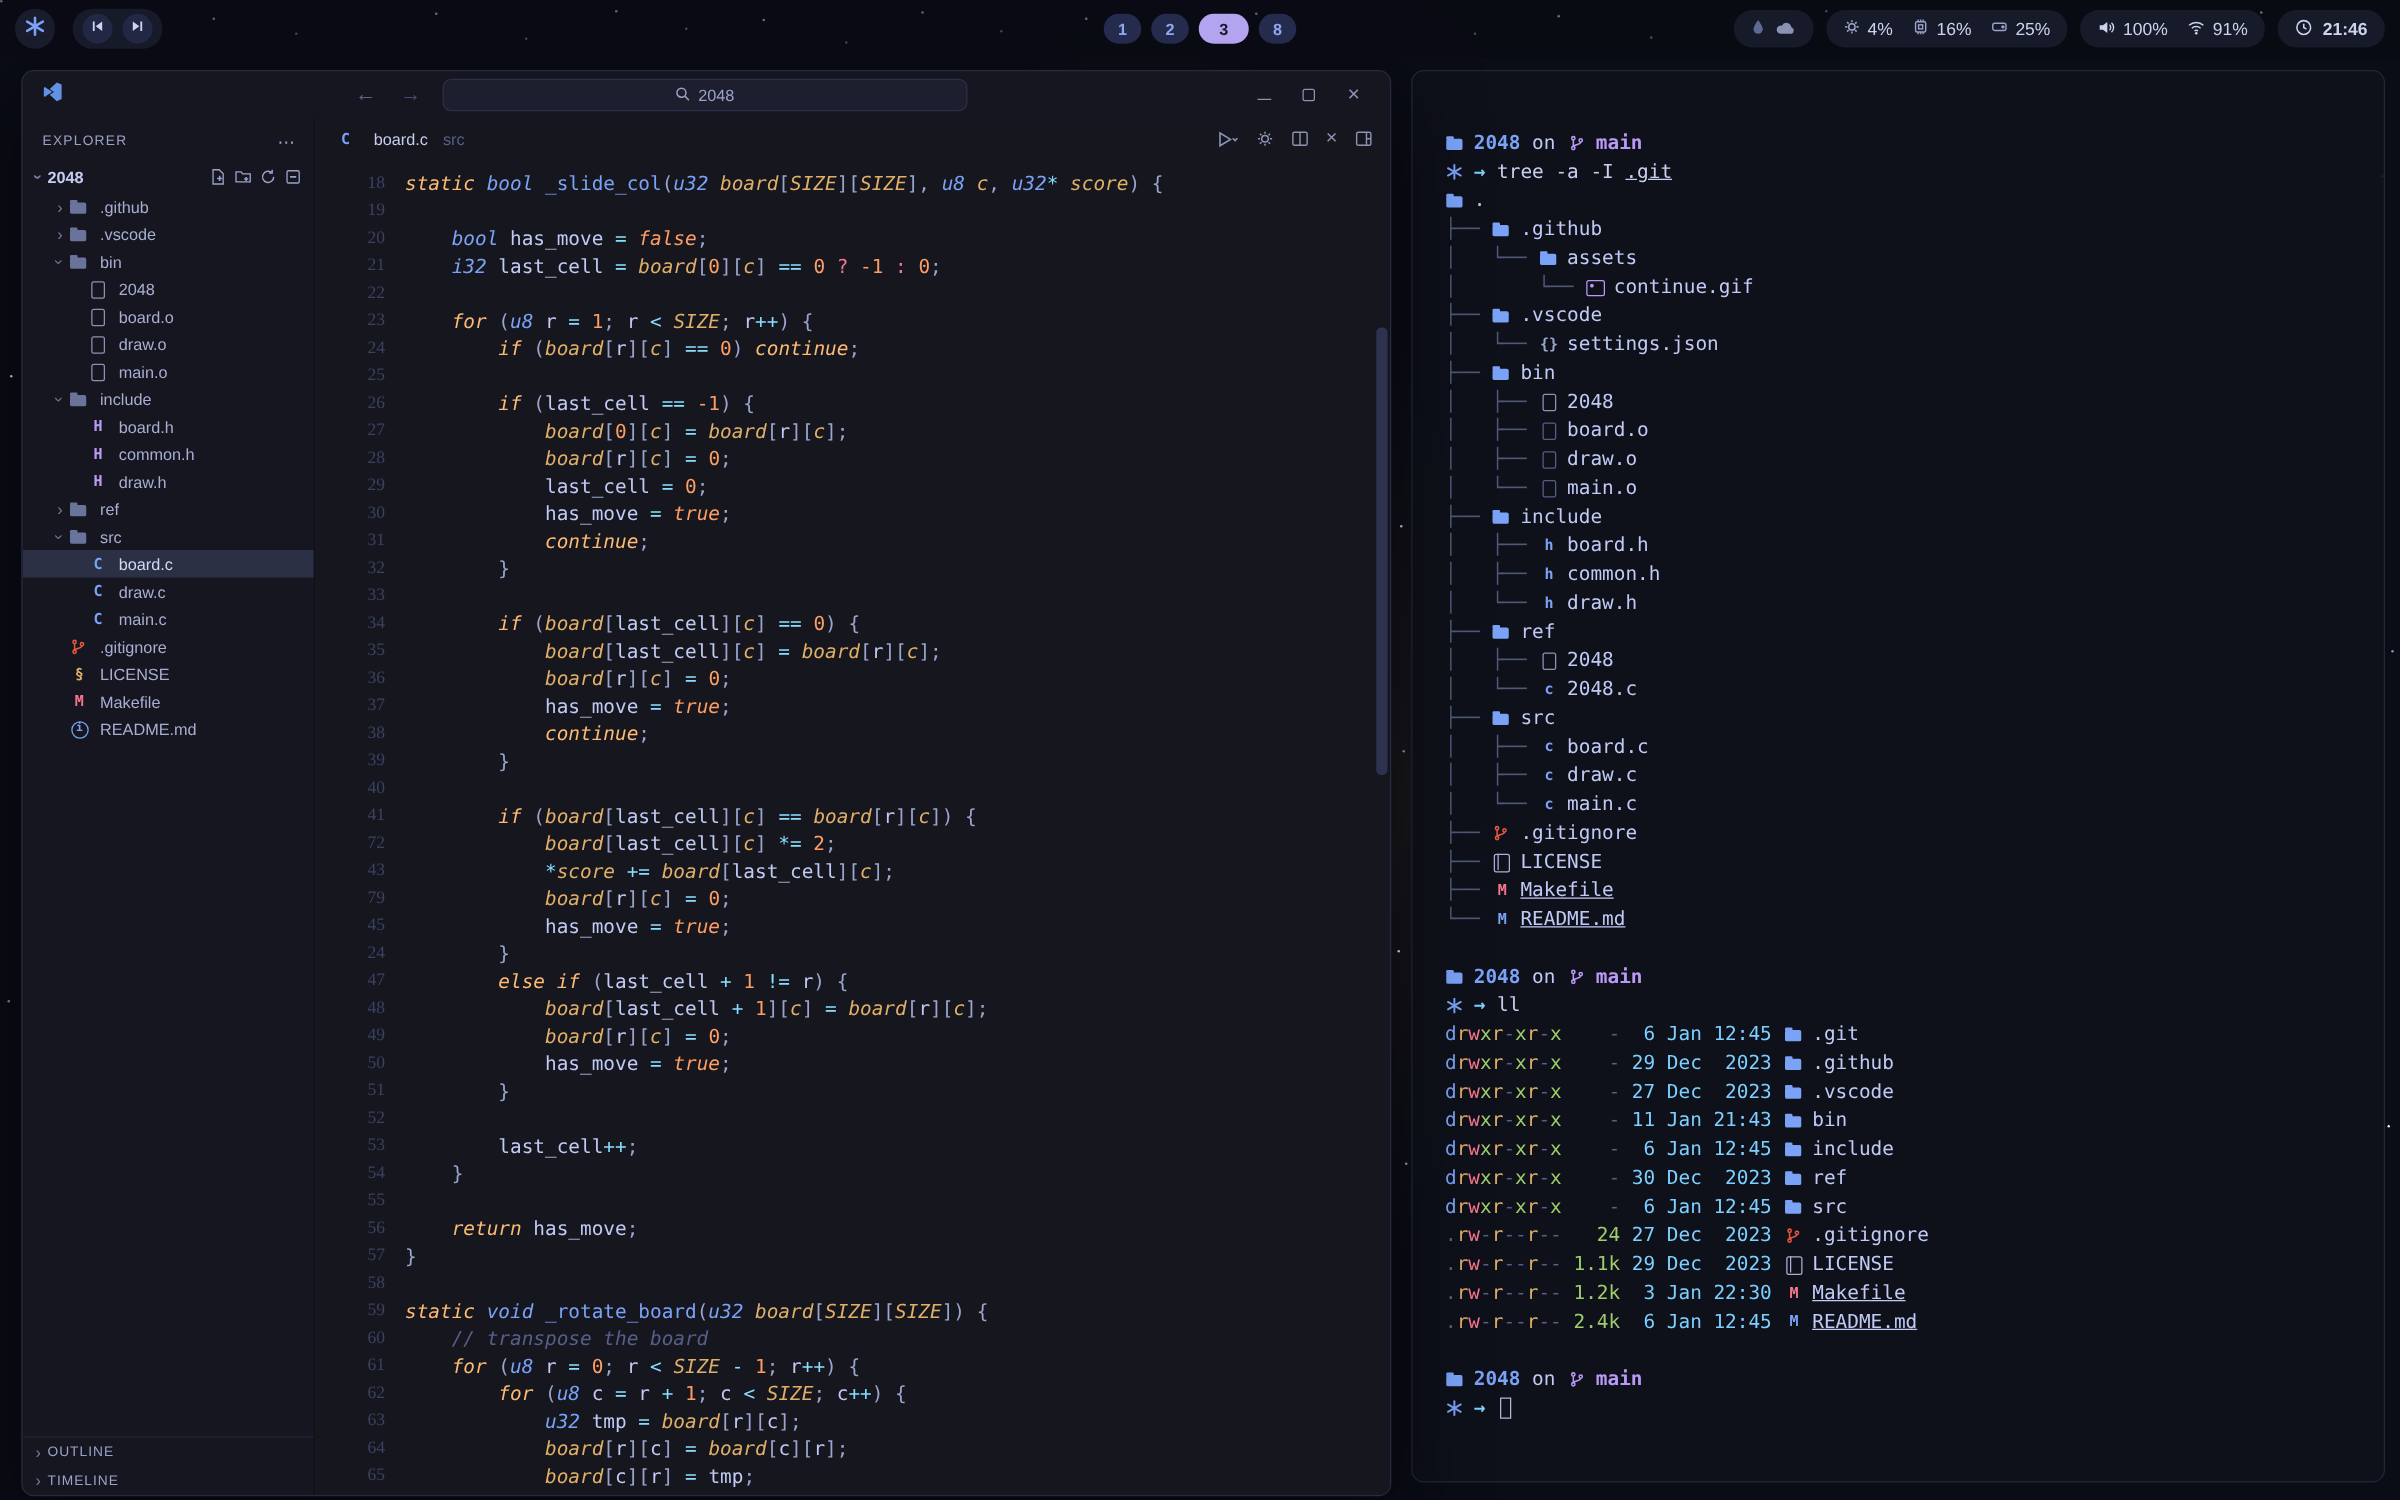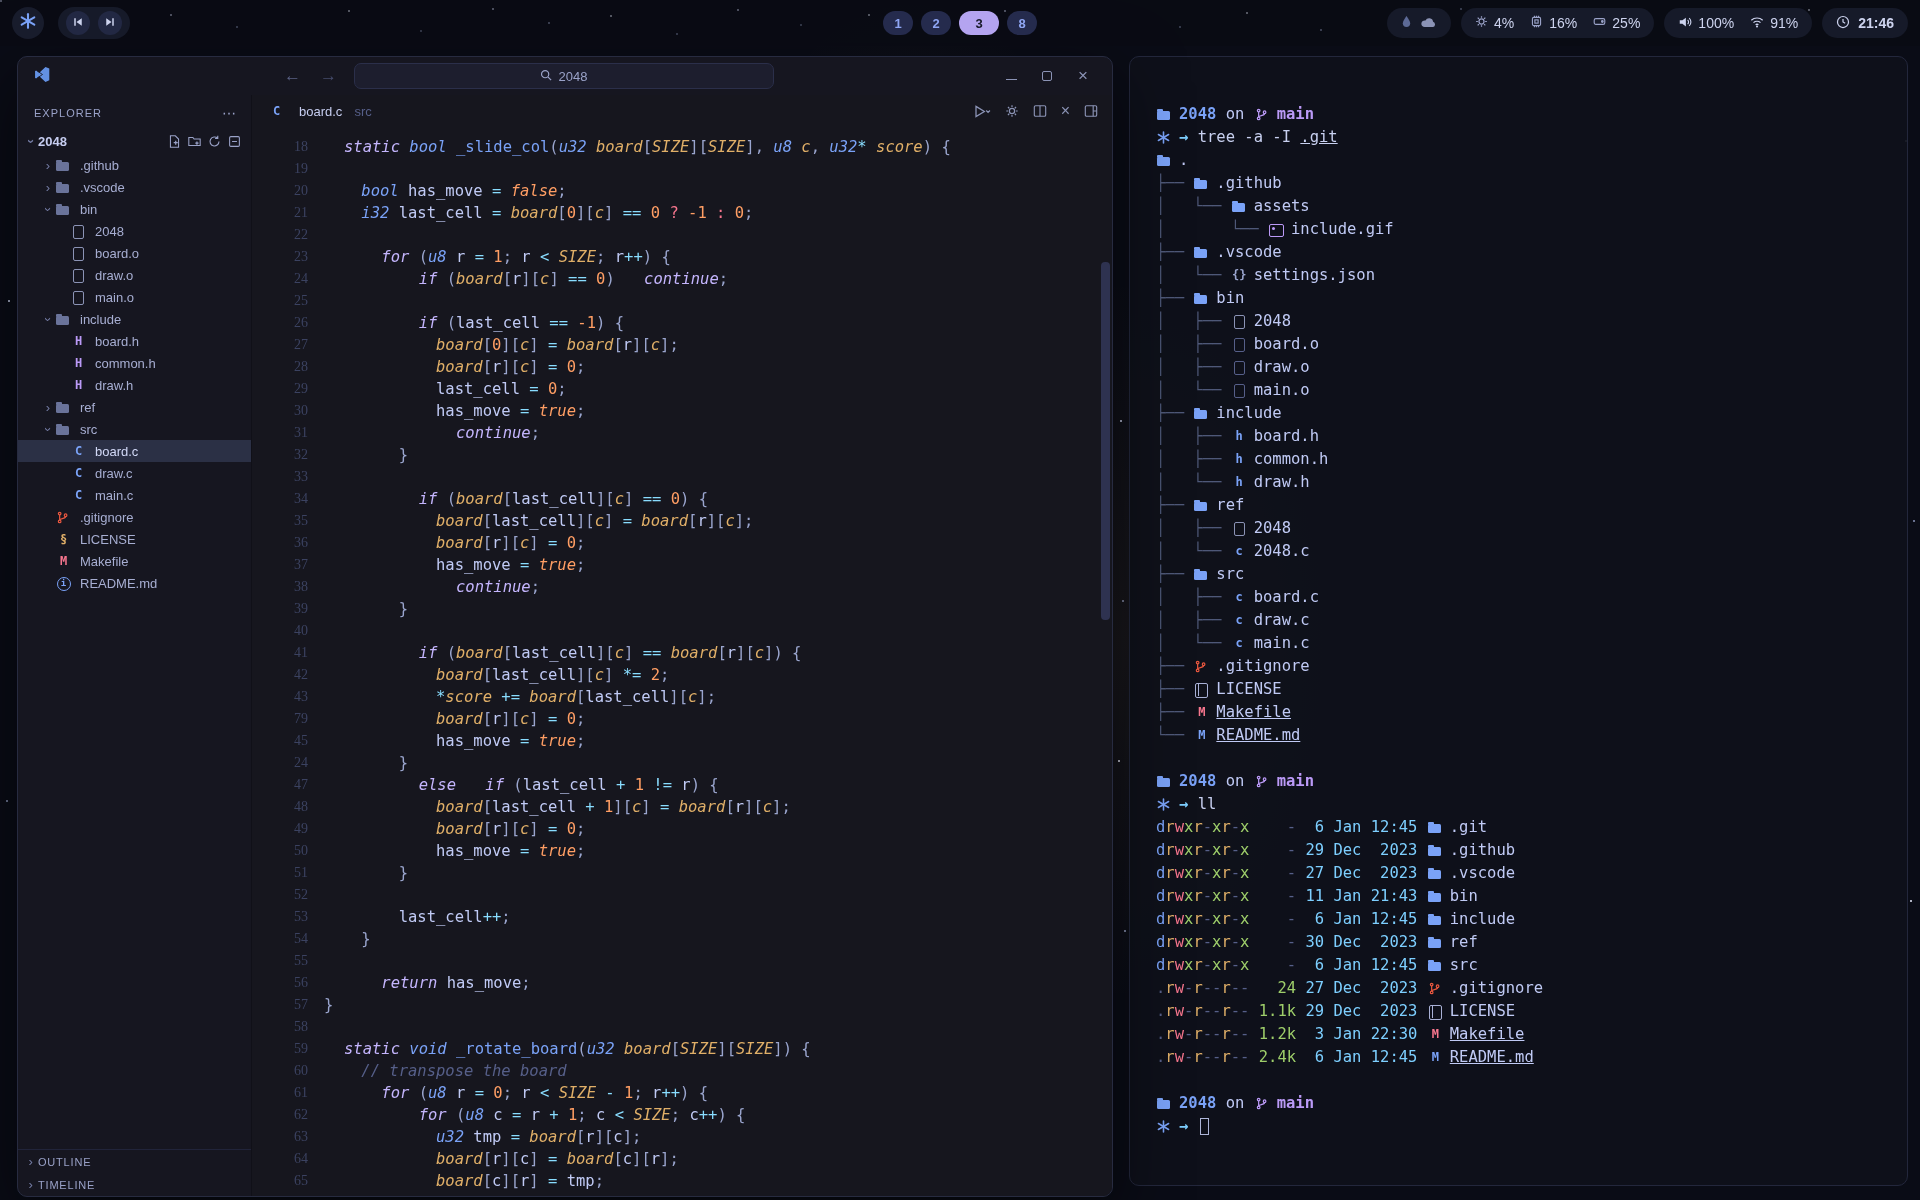--- a/index.html
+++ b/index.html
@@ -77,21 +77,21 @@
   .vs-editor { flex:1; display:flex; flex-direction:column; background:#16161e; position:relative; }
   .ed-tabbar { height:32px; display:flex; align-items:center; padding:0 14px 0 16px; gap:8px; font-size:13px; }
   .ed-file { color:#c6cdf0; }
   .ed-crumb { color:#565f89; margin-left:4px; }
   .ed-tab-icons { margin-left:auto; display:flex; align-items:center; gap:14px; color:#8b93b5; }
   .ed-tab-icons .ti { cursor:pointer; display:flex; align-items:center; }
   .ed-code { flex:1; padding-top:9px; font-family:"DejaVu Sans Mono", monospace; font-size:15.5px; line-height:22px; overflow:hidden; }
   .code-line { display:flex; height:22px; white-space:pre; }
   .ln { width:56px; flex:none; text-align:right; color:#3b4261; font-size:14px;font-family:Liberation Serif, serif; }
   .ct { margin-left:16px; }
-  .c-k { color:#c4b5fd; font-style:italic;margin-left:20px; }
+  .c-k { color:#fdba74; font-style:italic; }
   .c-t { color:#7aa2f7; font-style:italic; }
   .c-f { color:#7aa2f7; }
   .c-p { color:#e0af68; font-style:italic; }
   .c-c { color:#e0af68; font-style:italic; }
   .c-v { color:#c0caf5; }
   .c-n { color:#ff9e64; }
   .c-b { color:#ff9e64; font-style:italic; }
   .c-o { color:#89ddff; }
   .c-q { color:#f7768e; }
   .c-w { color:#9aa5ce; }
@@ -513,21 +513,21 @@
           <div class="code-line"><span class="ln">32</span><span class="ct"><span class="c-w">        }</span></span></div>
           <div class="code-line"><span class="ln">33</span><span class="ct">&nbsp;</span></div>
           <div class="code-line"><span class="ln">34</span><span class="ct"><span class="c-w">        </span><span class="c-k">if </span><span class="c-w">(</span><span class="c-p">board</span><span class="c-w">[</span><span class="c-v">last_cell</span><span class="c-w">][</span><span class="c-p">c</span><span class="c-w">]</span><span class="c-o"> == </span><span class="c-n">0</span><span class="c-w">) {</span></span></div>
           <div class="code-line"><span class="ln">35</span><span class="ct"><span class="c-w">            </span><span class="c-p">board</span><span class="c-w">[</span><span class="c-v">last_cell</span><span class="c-w">][</span><span class="c-p">c</span><span class="c-w">]</span><span class="c-o"> = </span><span class="c-p">board</span><span class="c-w">[</span><span class="c-v">r</span><span class="c-w">][</span><span class="c-p">c</span><span class="c-w">];</span></span></div>
           <div class="code-line"><span class="ln">36</span><span class="ct"><span class="c-w">            </span><span class="c-p">board</span><span class="c-w">[</span><span class="c-v">r</span><span class="c-w">][</span><span class="c-p">c</span><span class="c-w">]</span><span class="c-o"> = </span><span class="c-n">0</span><span class="c-w">;</span></span></div>
           <div class="code-line"><span class="ln">37</span><span class="ct"><span class="c-w">            </span><span class="c-v">has_move</span><span class="c-o"> = </span><span class="c-b">true</span><span class="c-w">;</span></span></div>
           <div class="code-line"><span class="ln">38</span><span class="ct"><span class="c-w">            </span><span class="c-k">continue</span><span class="c-w">;</span></span></div>
           <div class="code-line"><span class="ln">39</span><span class="ct"><span class="c-w">        }</span></span></div>
           <div class="code-line"><span class="ln">40</span><span class="ct">&nbsp;</span></div>
           <div class="code-line"><span class="ln">41</span><span class="ct"><span class="c-w">        </span><span class="c-k">if </span><span class="c-w">(</span><span class="c-p">board</span><span class="c-w">[</span><span class="c-v">last_cell</span><span class="c-w">][</span><span class="c-p">c</span><span class="c-w">]</span><span class="c-o"> == </span><span class="c-p">board</span><span class="c-w">[</span><span class="c-v">r</span><span class="c-w">][</span><span class="c-p">c</span><span class="c-w">]</span><span class="c-w">) {</span></span></div>
-          <div class="code-line"><span class="ln">42</span><span class="ct"><span class="c-w">            </span><span class="c-p">board</span><span class="c-w">[</span><span class="c-v">last_cell</span><span class="c-w">][</span><span class="c-p">c</span><span class="c-w">]</span><span class="c-o"> *= </span><span class="c-n">2</span><span class="c-w">;</span></span></div>
+          <div class="code-line"><span class="ln">72</span><span class="ct"><span class="c-w">            </span><span class="c-p">board</span><span class="c-w">[</span><span class="c-v">last_cell</span><span class="c-w">][</span><span class="c-p">c</span><span class="c-w">]</span><span class="c-o"> *= </span><span class="c-n">2</span><span class="c-w">;</span></span></div>
           <div class="code-line"><span class="ln">43</span><span class="ct"><span class="c-w">            </span><span class="c-o">*</span><span class="c-p">score</span><span class="c-o"> += </span><span class="c-p">board</span><span class="c-w">[</span><span class="c-v">last_cell</span><span class="c-w">][</span><span class="c-p">c</span><span class="c-w">];</span></span></div>
           <div class="code-line"><span class="ln">79</span><span class="ct"><span class="c-w">            </span><span class="c-p">board</span><span class="c-w">[</span><span class="c-v">r</span><span class="c-w">][</span><span class="c-p">c</span><span class="c-w">]</span><span class="c-o"> = </span><span class="c-n">0</span><span class="c-w">;</span></span></div>
           <div class="code-line"><span class="ln">45</span><span class="ct"><span class="c-w">            </span><span class="c-v">has_move</span><span class="c-o"> = </span><span class="c-b">true</span><span class="c-w">;</span></span></div>
           <div class="code-line"><span class="ln">24</span><span class="ct"><span class="c-w">        }</span></span></div>
           <div class="code-line"><span class="ln">47</span><span class="ct"><span class="c-w">        </span><span class="c-k">else </span><span class="c-k">if </span><span class="c-w">(</span><span class="c-v">last_cell</span><span class="c-o"> + </span><span class="c-n">1</span><span class="c-o"> != </span><span class="c-v">r</span><span class="c-w">) {</span></span></div>
           <div class="code-line"><span class="ln">48</span><span class="ct"><span class="c-w">            </span><span class="c-p">board</span><span class="c-w">[</span><span class="c-v">last_cell</span><span class="c-o"> + </span><span class="c-n">1</span><span class="c-w">][</span><span class="c-p">c</span><span class="c-w">]</span><span class="c-o"> = </span><span class="c-p">board</span><span class="c-w">[</span><span class="c-v">r</span><span class="c-w">][</span><span class="c-p">c</span><span class="c-w">];</span></span></div>
           <div class="code-line"><span class="ln">49</span><span class="ct"><span class="c-w">            </span><span class="c-p">board</span><span class="c-w">[</span><span class="c-v">r</span><span class="c-w">][</span><span class="c-p">c</span><span class="c-w">]</span><span class="c-o"> = </span><span class="c-n">0</span><span class="c-w">;</span></span></div>
           <div class="code-line"><span class="ln">50</span><span class="ct"><span class="c-w">            </span><span class="c-v">has_move</span><span class="c-o"> = </span><span class="c-b">true</span><span class="c-w">;</span></span></div>
           <div class="code-line"><span class="ln">51</span><span class="ct"><span class="c-w">        }</span></span></div>
           <div class="code-line"><span class="ln">52</span><span class="ct">&nbsp;</span></div>
@@ -564,21 +564,21 @@
     <div class="t-line"><span class="icon ic-flake"><svg viewBox="0 0 14 14" width="13" height="13">
           <g stroke="#7aa2f7" stroke-width="1.7" stroke-linecap="round">
             <line x1="7" y1="1" x2="7" y2="13"></line>
             <line x1="1.5" y1="3.8" x2="12.5" y2="10.2"></line>
             <line x1="12.5" y1="3.8" x2="1.5" y2="10.2"></line>
           </g>
         </svg></span><span class="t-arrow">→ </span><span class="t-cmd">tree -a -I </span><span class="t-cmd-u">.git</span></div>
     <div class="t-line"><span class="icon ic-folder-b"></span><span class="t-fg">.</span></div>
     <div class="t-line"><span class="t-tree">├── </span><span class="icon ic-folder-b"></span><span class="t-fg">.github</span></div>
     <div class="t-line"><span class="t-tree">│   └── </span><span class="icon ic-folder-b"></span><span class="t-fg">assets</span></div>
-    <div class="t-line"><span class="t-tree">│       └── </span><span class="icon ic-image"></span><span class="t-fg">include.gif</span></div>
+    <div class="t-line"><span class="t-tree">│       └── </span><span class="icon ic-image"></span><span class="t-fg">continue.gif</span></div>
     <div class="t-line"><span class="t-tree">├── </span><span class="icon ic-folder-b"></span><span class="t-fg">.vscode</span></div>
     <div class="t-line"><span class="t-tree">│   └── </span><span class="icon ic-braces ic-letter" style="color: rgb(154, 165, 206);">{}</span><span class="t-fg">settings.json</span></div>
     <div class="t-line"><span class="t-tree">├── </span><span class="icon ic-folder-b"></span><span class="t-fg">bin</span></div>
     <div class="t-line"><span class="t-tree">│   ├── </span><span class="icon ic-file"></span><span class="t-fg">2048</span></div>
     <div class="t-line"><span class="t-tree">│   ├── </span><span class="icon ic-bin"></span><span class="t-fg">board.o</span></div>
     <div class="t-line"><span class="t-tree">│   ├── </span><span class="icon ic-bin"></span><span class="t-fg">draw.o</span></div>
     <div class="t-line"><span class="t-tree">│   └── </span><span class="icon ic-bin"></span><span class="t-fg">main.o</span></div>
     <div class="t-line"><span class="t-tree">├── </span><span class="icon ic-folder-b"></span><span class="t-fg">include</span></div>
     <div class="t-line"><span class="t-tree">│   ├── </span><span class="icon ic-ch ic-letter" style="color: rgb(122, 162, 247);">h</span><span class="t-fg">board.h</span></div>
     <div class="t-line"><span class="t-tree">│   ├── </span><span class="icon ic-ch ic-letter" style="color: rgb(122, 162, 247);">h</span><span class="t-fg">common.h</span></div>

